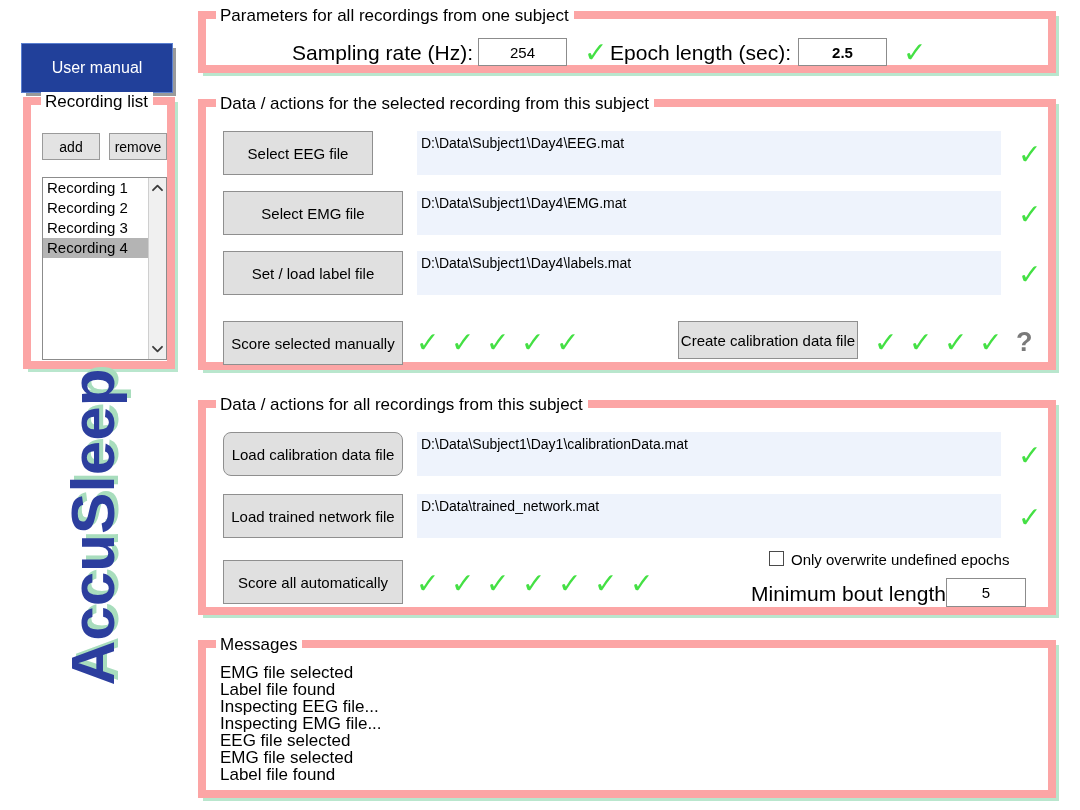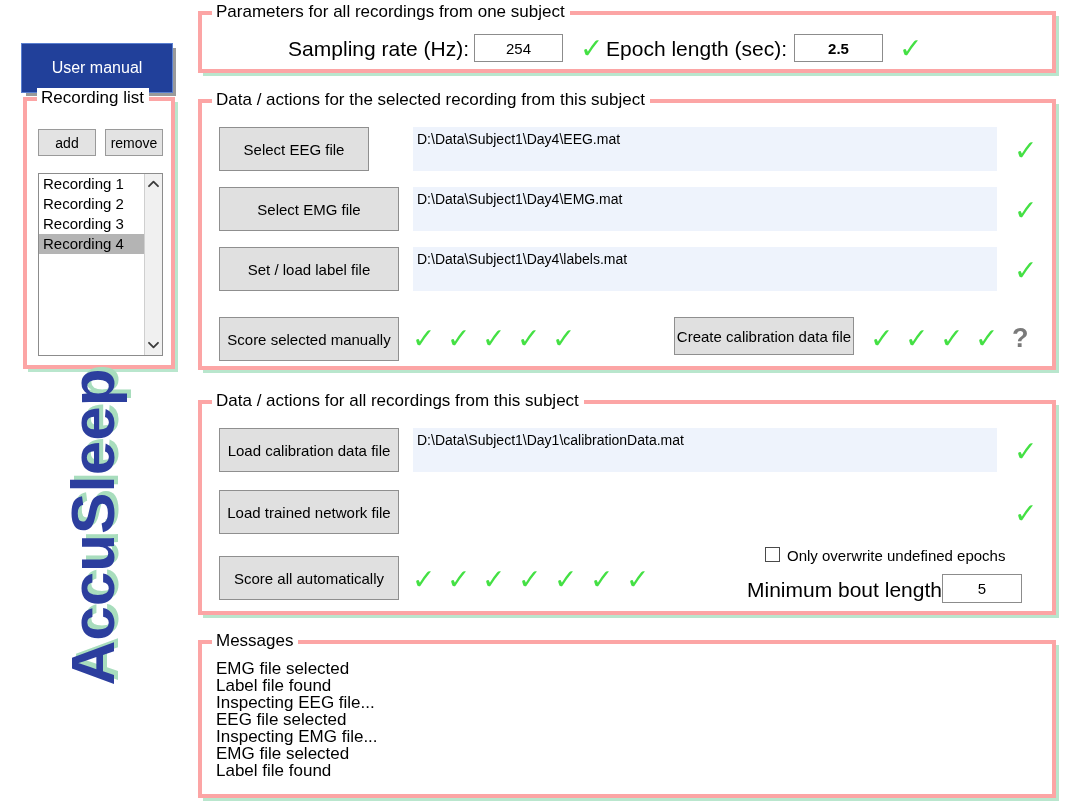--- a/index.html
+++ b/index.html
@@ -12,21 +12,21 @@
     height: 810px;
     position: relative;
     font-family: "Liberation Sans", sans-serif;
     color: #000000;
     overflow: hidden;
   }
 
   
   .panel {
     position: absolute;
-    border: 4px solid #fca5a5;
+    border: 8px solid #fca5a5;
     background: #ffffff;
     box-shadow: 4px 4px 0 -1px #b9e6cd;
     box-sizing: border-box;
   }
   .panel > .panel-title {
     position: absolute;
     top: -13px;
     left: 10px;
     background: #ffffff;
     padding: 0 5px 0 4px;
@@ -351,29 +351,30 @@
   <div class="check" style="left:668px; top:222px;">✓</div>
   <div class="check" style="left:703px; top:222px;">✓</div>
   <div class="check" style="left:738px; top:222px;">✓</div>
   <div class="check" style="left:773px; top:222px;">✓</div>
   <div class="qmark" style="left:810px; top:222px;">?</div>
 </div>
 
 <div class="panel" id="all-panel">
   <div class="panel-title">Data / actions for all recordings from this subject</div>
 
-  <div class="action-btn" style="left:17px; top:24px; width:180px; height:44px;">
+  <div class="action-btn" style="left:17px; top:24px; width:180px; height:44px;border-radius:8px;">
     <span>Load calibration data file</span>
   </div>
   <div class="path-field" style="left:211px; top:24px; width:584px; height:44px;">D:\Data\Subject1\Day1\calibrationData.mat</div>
   <div class="check" style="left:812px; top:34px;">✓</div>
 
   <div class="action-btn" style="left:17px; top:86px; width:180px; height:44px;">
     <span>Load trained network file</span>
   </div>
+  <div class="path-field" style="left:211px; top:86px; width:584px; height:44px;">D:\Data\trained_network.mat</div>
   <div class="check" style="left:812px; top:96px;">✓</div>
 
   <div class="action-btn" style="left:17px; top:152px; width:180px; height:44px;">
     <span>Score all automatically</span>
   </div>
   <div class="check" style="left:210px; top:162px;">✓</div>
   <div class="check" style="left:245px; top:162px;">✓</div>
   <div class="check" style="left:280px; top:162px;">✓</div>
   <div class="check" style="left:316px; top:162px;">✓</div>
   <div class="check" style="left:352px; top:162px;">✓</div>
@@ -390,18 +391,18 @@
     <span>5</span>
   </div>
 </div>
 
 <div class="panel" id="messages-panel">
   <div class="panel-title">Messages</div>
   <div id="messages-list">
     <div class="msg-line">EMG file selected</div>
     <div class="msg-line">Label file found</div>
     <div class="msg-line">Inspecting EEG file...</div>
+    <div class="msg-line">Inspecting EMG file...</div>
     <div class="msg-line">EEG file selected</div>
-    <div class="msg-line">Inspecting EMG file...</div>
     <div class="msg-line">EMG file selected</div>
     <div class="msg-line">Label file found</div>
   </div>
 </div>
 
 </body></html>

